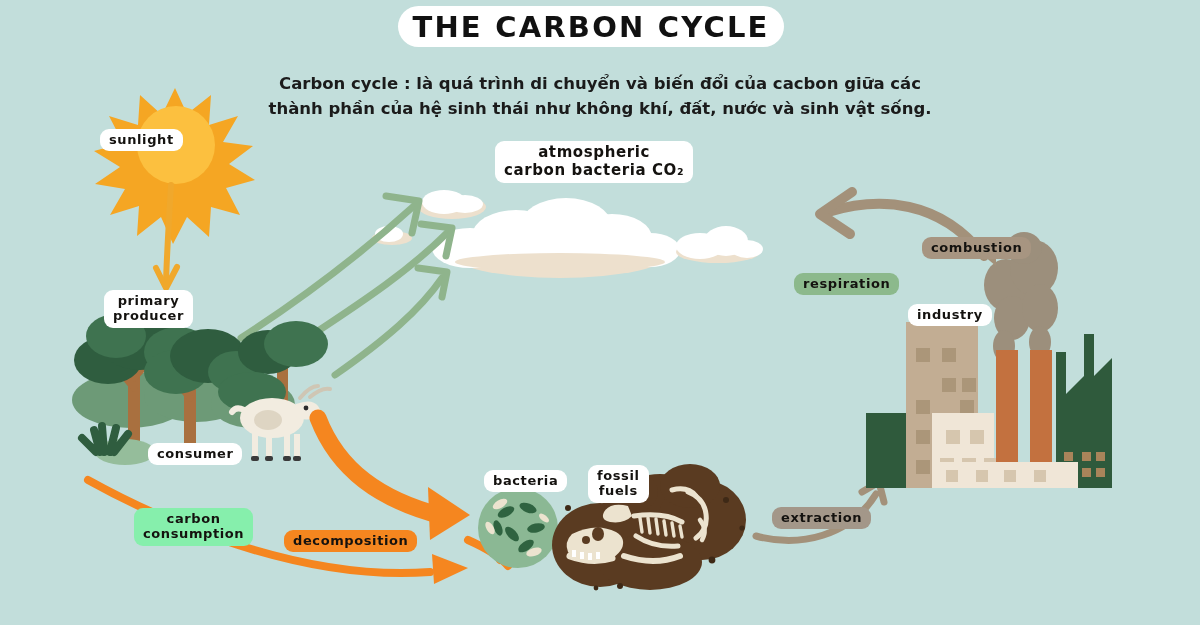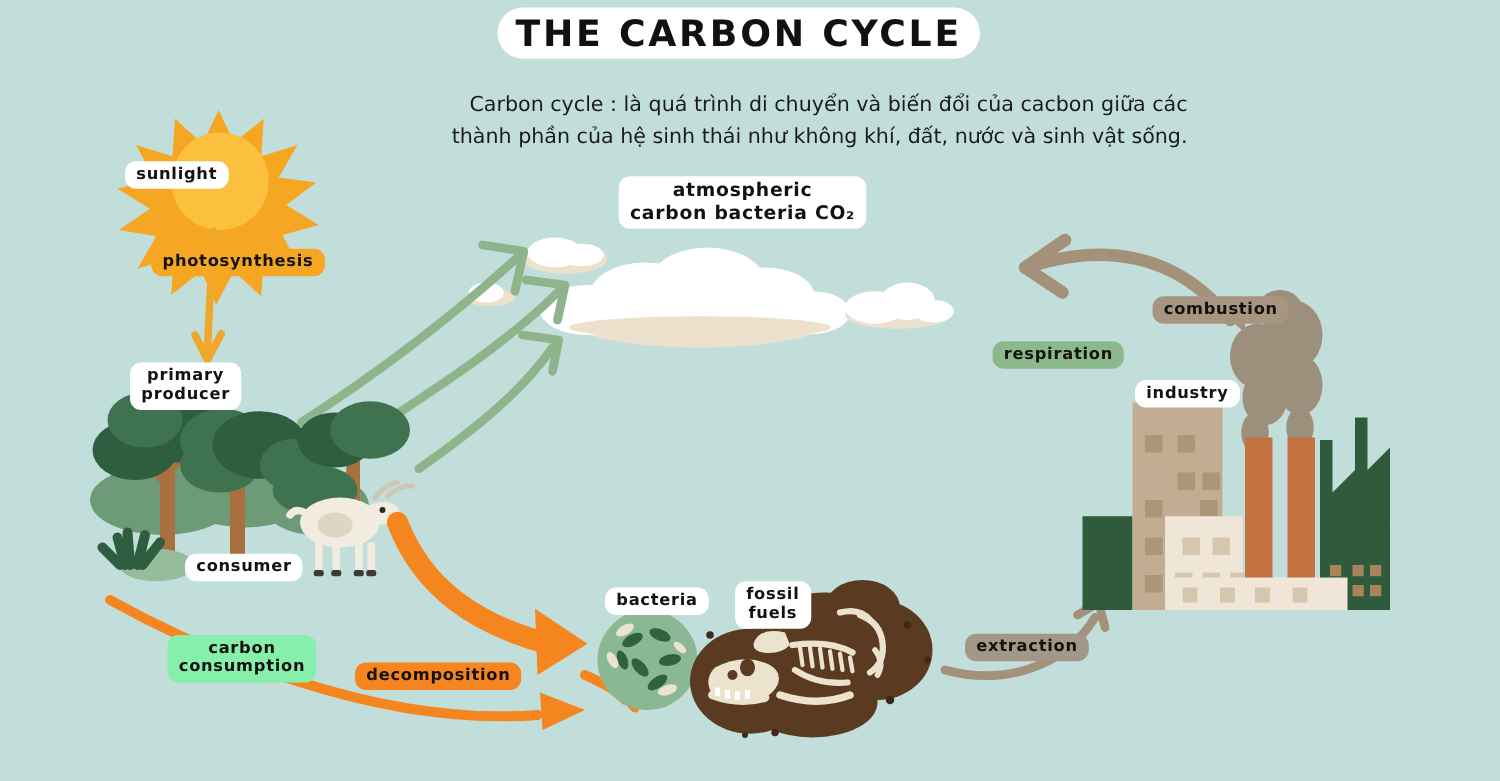--- a/index.html
+++ b/index.html
@@ -61,23 +61,23 @@
     font-weight: 700;
     font-size: 29px;
     letter-spacing: 2.2px;
     color: #111111;
   }
   
   #subtitle {
     position: absolute;
     left: 250px; top: 72px;
     width: 700px;
-    text-align: right;
+    text-align: center;
     font-family: "DejaVu Sans", sans-serif;
-    font-weight: 400;
+    font-weight: 700;
     font-size: 16.5px;
     line-height: 1.5;
     color: #1b1b1b;
   }
 </style>
 </head>
 <body>
 
 <div id="stage">
 
@@ -325,21 +325,20 @@
   <div id="title-pill">
     <span id="title-text">THE CARBON CYCLE</span>
   </div>
 
   <div id="subtitle">
     <div>Carbon cycle : là quá trình di chuyển và biến đổi của cacbon giữa các</div>
     <div>thành phần của hệ sinh thái như không khí, đất, nước và sinh vật sống.</div>
   </div>
 
   <div class="pill white" style="left:100px;  top:129px;">sunlight</div>
-  <div class="pill orange" style="left:121px;  top:199px;">photosynthesis</div>
   <div class="pill white" style="left:104px;  top:290px;">primary
 producer</div>
   <div class="pill white" style="left:148px;  top:443px;">consumer</div>
   <div class="pill cream" style="left:134px;  top:476px;">carbon
 consumption</div>
   <div class="pill white" style="left:495px;  top:141px; font-size:15px;">atmospheric
 carbon bacteria CO₂</div>
   <div class="pill green" style="left:794px;  top:273px;">respiration</div>
   <div class="pill tan" style="left:922px;  top:237px;text-align:center;">combustion</div>
   <div class="pill white" style="left:908px;  top:304px;text-align:right;">industry</div>

